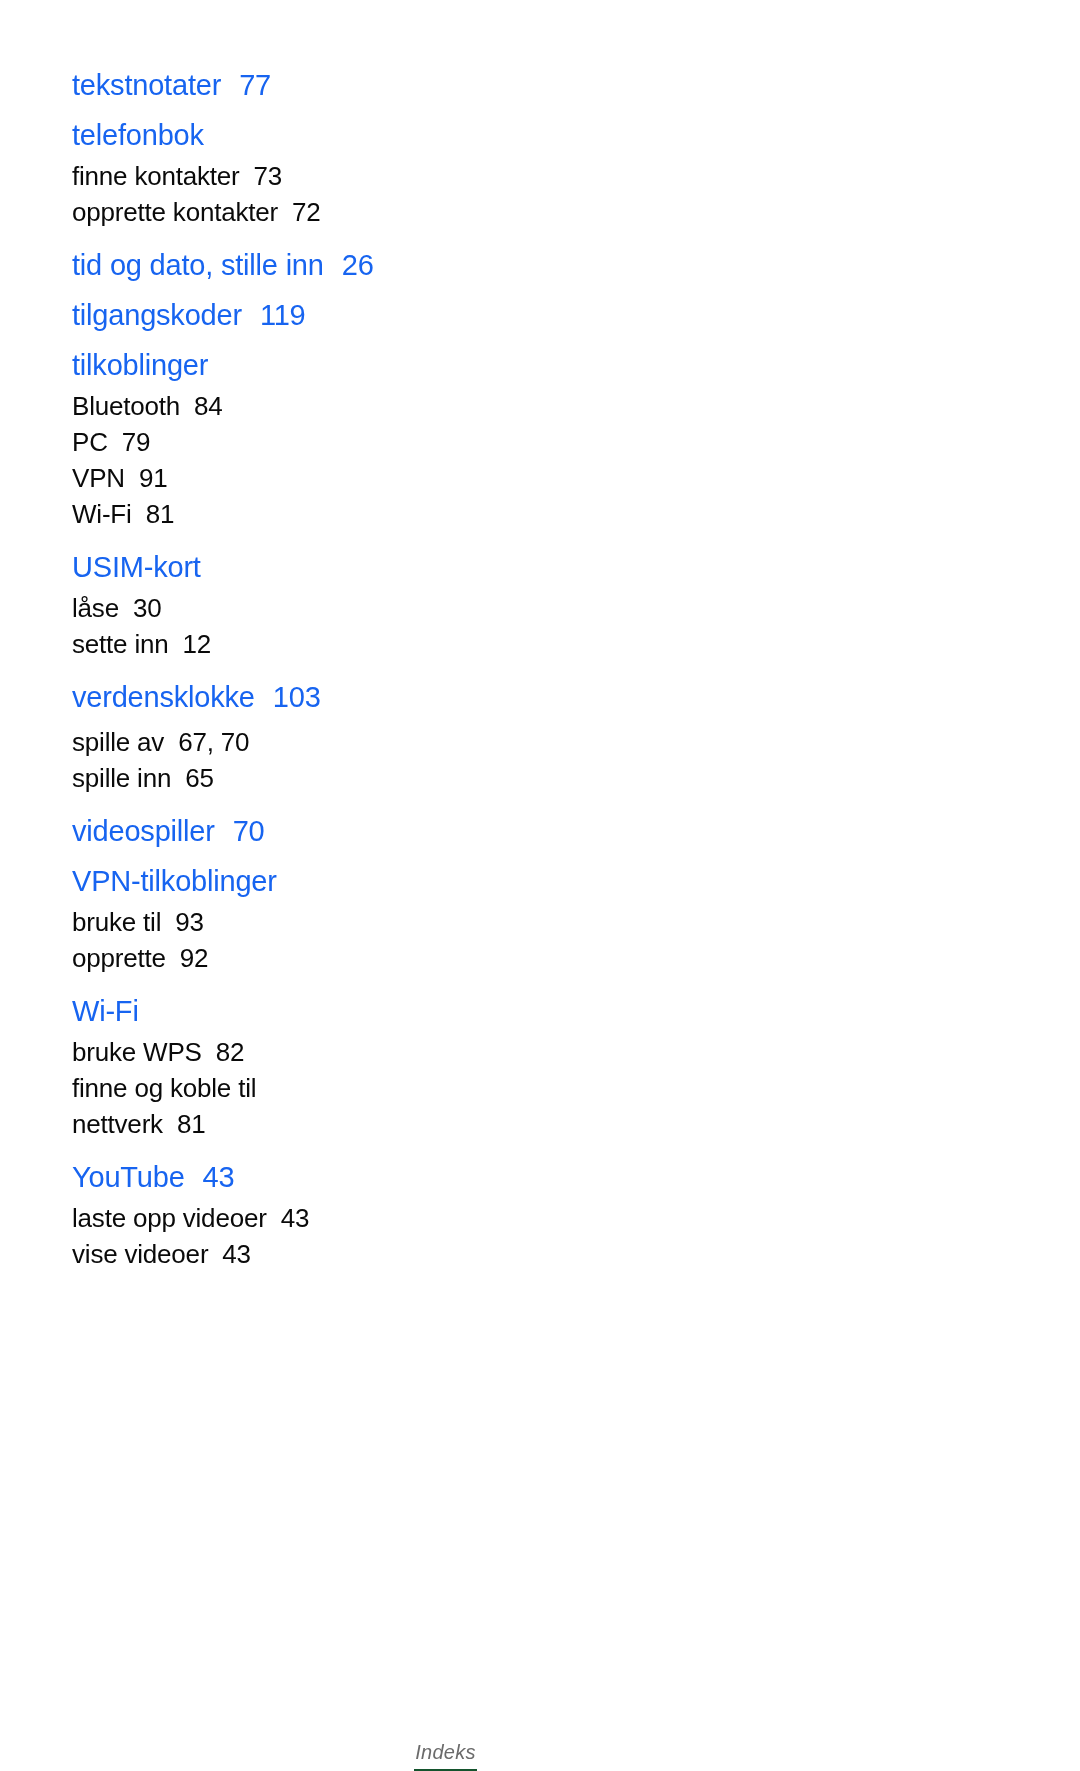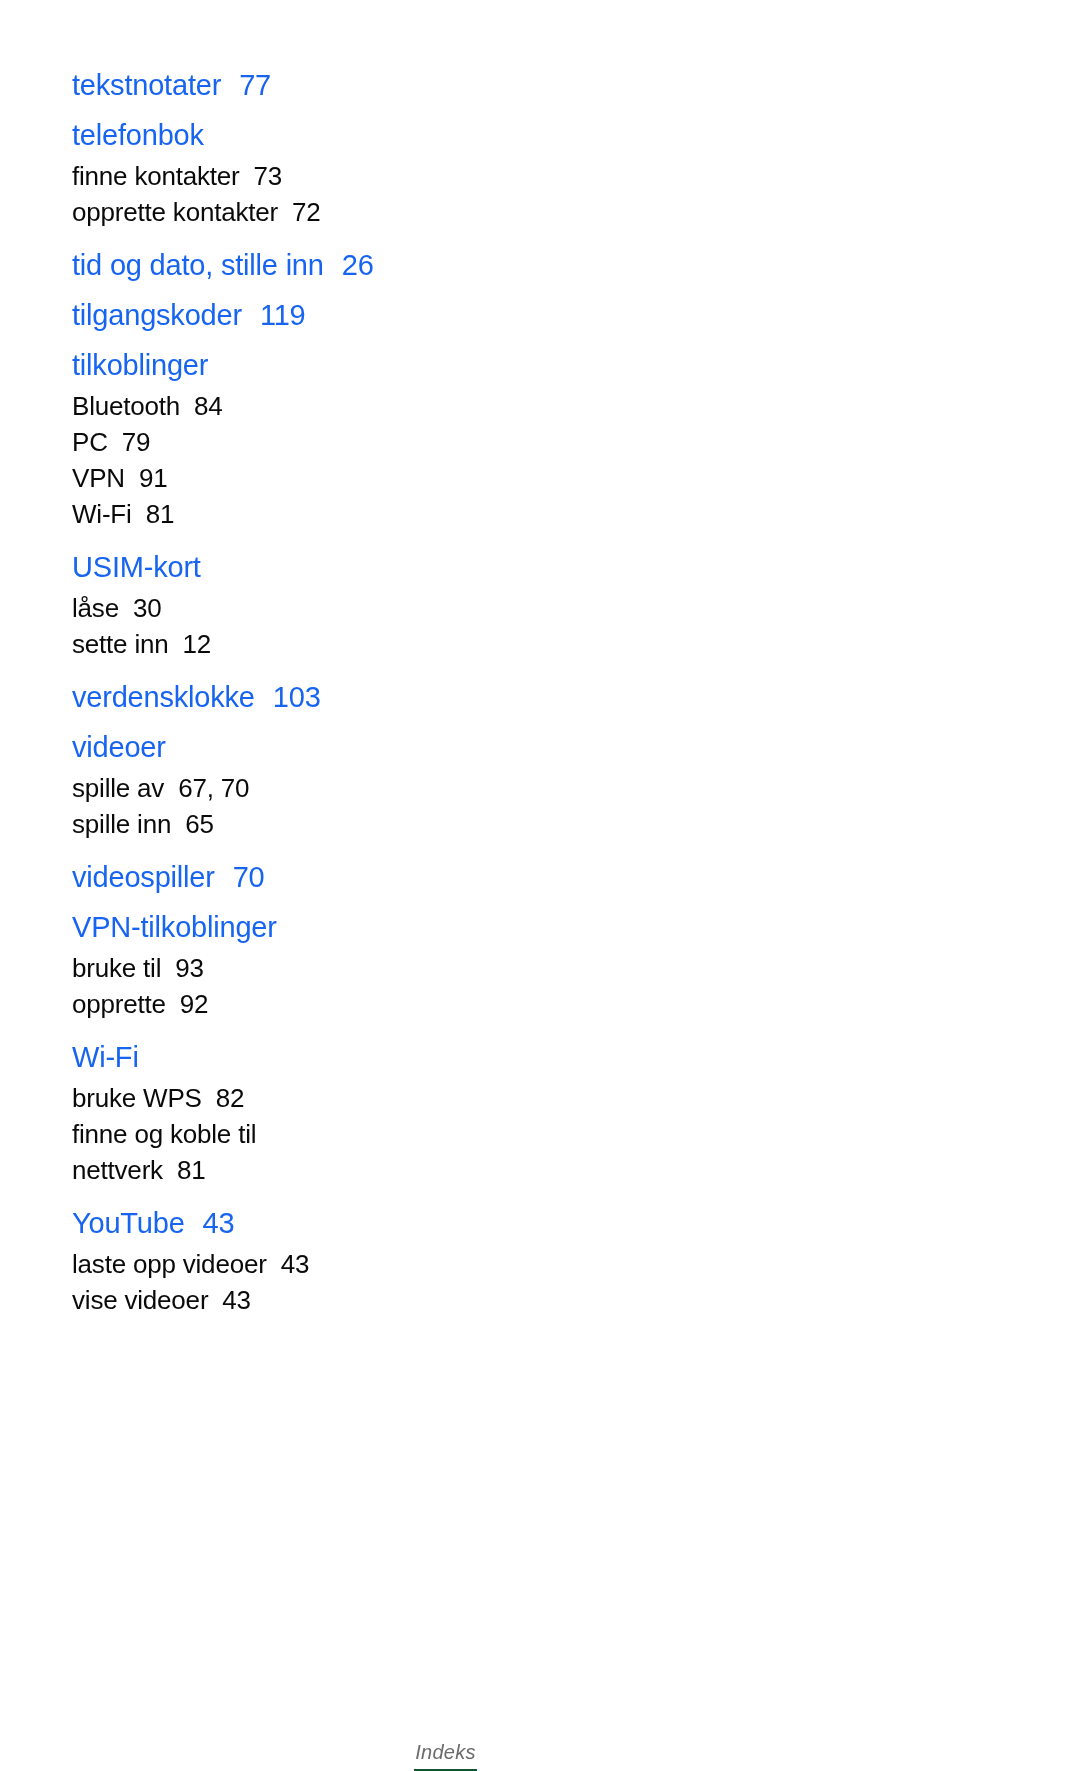--- a/index.html
+++ b/index.html
@@ -140,21 +140,20 @@
       </ul>
     </div>
 
     <div class="group-gap"></div>
 
     <div class="index-group">
       <div class="entry-main"><span class="term">verdensklokke</span><span class="pages">103</span></div>
     </div>
 
     <div class="index-group">
-      <div class="entry-main"><span class="term">videoer</span><span class="pages"></span></div>
       <ul class="sub-list">
         <li class="sub-entry"><span class="term">spille av</span><span class="pages">67, 70</span></li>
         <li class="sub-entry"><span class="term">spille inn</span><span class="pages">65</span></li>
       </ul>
     </div>
 
     <div class="group-gap"></div>
 
     <div class="index-group">
       <div class="entry-main"><span class="term">videospiller</span><span class="pages">70</span></div>

